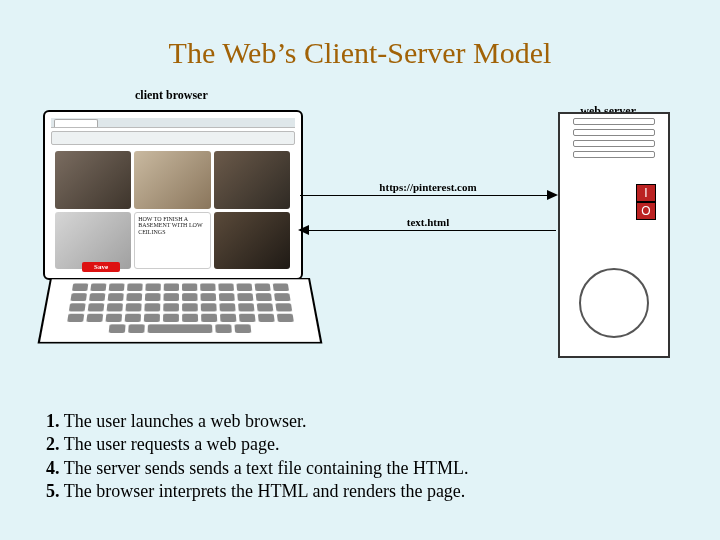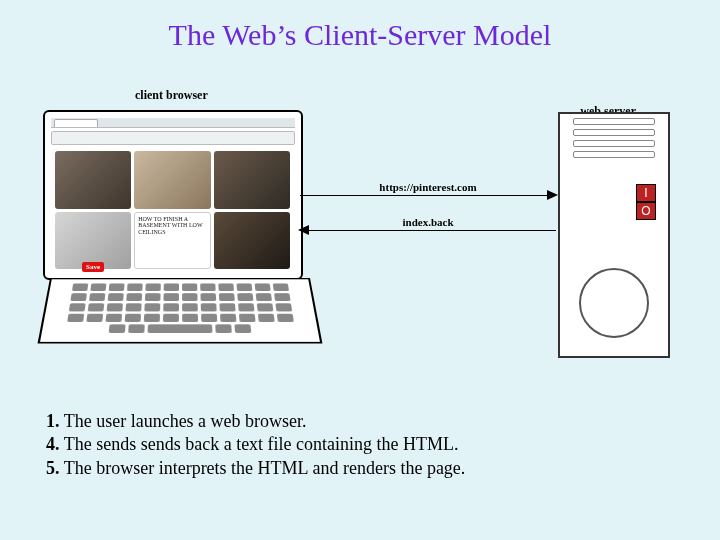--- a/index.html
+++ b/index.html
@@ -8,22 +8,22 @@
     height: 540px;
     background: #e2f3f7;
     font-family: "Times New Roman", serif;
     position: relative;
     overflow: hidden;
   }
   .title {
     width: 100%;
     text-align: center;
     font-size: 30px;
-    padding-top: 18px;
-    color: #6d28d9;
+    padding-top: 36px;
+    color: #a16207;
   }
   .label {
     position: absolute;
     font-size: 12px;
     font-weight: bold;
   }
 
   
   .laptop {
     position: absolute;
@@ -75,21 +75,21 @@
   }
   .tile.a{background:linear-gradient(135deg,#7a6c60,#3e352c);}
   .tile.b{background:linear-gradient(135deg,#c9b9a0,#8a765c);}
   .tile.c{background:linear-gradient(135deg,#6b5a4a,#2f2a24);}
   .tile.d{background:linear-gradient(135deg,#d6d6d6,#a0a0a0);}
   .tile.e{background:#fff;border:1px solid #ccc;font-size:6px;padding:3px;color:#222;line-height:1.1;}
   .tile.f{background:linear-gradient(135deg,#5a4a3a,#1f1a15);}
   .save-btn{
     position:absolute;left:52px;top:152px;
     background:#d11;color:#fff;font-size:7px;font-weight:bold;
-    padding:1px 4px;border-radius:2px;
+    padding:1px 12px;border-radius:2px;
   }
   .kb-trapezoid {
     width: 300px;
     height: 82px;
     margin: -2px auto 0;
     perspective: 700px;
   }
   .kb {
     width: 260px;
     height: 88px;
@@ -270,21 +270,22 @@
     <div class="o">O</div>
   </div>
   <div class="disc"></div>
 </div>
 
 <div class="arrow right" style="left:300px;top:195px;width:256px;">
   <span class="arrow-label">https://pinterest.com</span>
   <span class="head"></span>
 </div>
 <div class="arrow left" style="left:300px;top:230px;width:256px;">
-  <span class="arrow-label">index.back</span>
+  <span class="arrow-label">text.html</span>
   <span class="head"></span>
 </div>
 
 <div class="steps">
   <div><span class="num">1.</span><span> The user launches a web browser.</span></div>
-  <div><span class="num">4.</span><span> The sends sends back a text file containing the HTML.</span></div>
+  <div><span class="num">2.</span><span> The user requests a web page.</span></div>
+  <div><span class="num">4.</span><span> The server sends sends a text file containing the HTML.</span></div>
   <div><span class="num">5.</span><span> The browser interprets the HTML and renders the page.</span></div>
 </div>
 
 </body></html>

